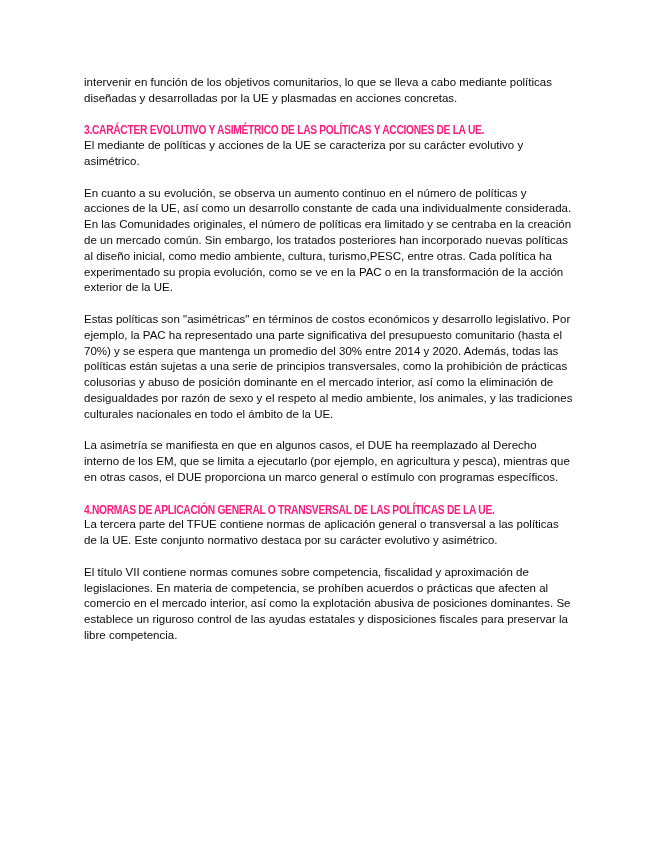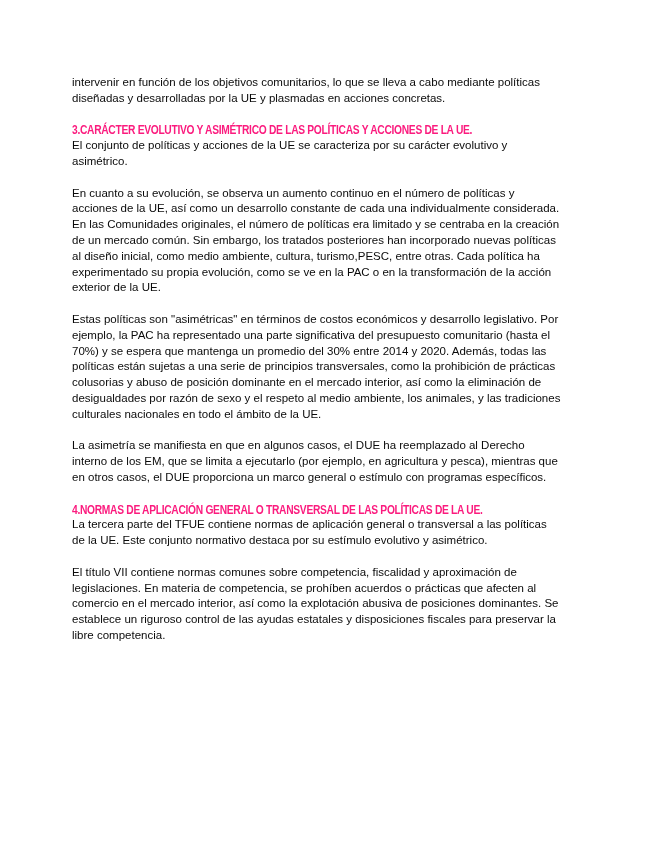--- a/index.html
+++ b/index.html
@@ -13,20 +13,21 @@
       height: 848px;
       background: #ffffff;
       box-sizing: border-box;
       padding: 75px 60px 0 72px;
       font-family: "Liberation Sans", sans-serif;
       color: #0a0a0a;
       overflow: hidden;
     }
     .content {
       width: 525px;
+      margin-left: 12px;
     }
     .para {
       margin: 0 0 15.8px 0;
       font-size: 11.5px;
       line-height: 15.8px;
       white-space: pre-line;
       color: #0a0a0a;
     }
     .heading {
       margin: 0;
@@ -44,47 +45,47 @@
 <body>
 
 <div class="page">
   <div class="content">
     <p class="para">intervenir en función de los objetivos comunitarios, lo que se lleva a cabo mediante políticas
 diseñadas y desarrolladas por la UE y plasmadas en acciones concretas.</p>
 
 
     <h2 class="heading">3.CARÁCTER EVOLUTIVO Y ASIMÉTRICO DE LAS POLÍTICAS Y ACCIONES DE LA UE.</h2>
 
-    <p class="para">El conjunto de políticas y acciones de la UE se caracteriza por su carácter evolutivo y
+    <p class="para">El mediante de políticas y acciones de la UE se caracteriza por su carácter evolutivo y
 asimétrico.</p>
 
     <p class="para">En cuanto a su evolución, se observa un aumento continuo en el número de políticas y
 acciones de la UE, así como un desarrollo constante de cada una individualmente considerada.
 En las Comunidades originales, el número de políticas era limitado y se centraba en la creación
 de un mercado común. Sin embargo, los tratados posteriores han incorporado nuevas políticas
 al diseño inicial, como medio ambiente, cultura, turismo,PESC, entre otras. Cada política ha
 experimentado su propia evolución, como se ve en la PAC o en la transformación de la acción
 exterior de la UE.</p>
 
     <p class="para">Estas políticas son "asimétricas" en términos de costos económicos y desarrollo legislativo. Por
 ejemplo, la PAC ha representado una parte significativa del presupuesto comunitario (hasta el
 70%) y se espera que mantenga un promedio del 30% entre 2014 y 2020. Además, todas las
 políticas están sujetas a una serie de principios transversales, como la prohibición de prácticas
 colusorias y abuso de posición dominante en el mercado interior, así como la eliminación de
 desigualdades por razón de sexo y el respeto al medio ambiente, los animales, y las tradiciones
 culturales nacionales en todo el ámbito de la UE.</p>
 
     <p class="para">La asimetría se manifiesta en que en algunos casos, el DUE ha reemplazado al Derecho
 interno de los EM, que se limita a ejecutarlo (por ejemplo, en agricultura y pesca), mientras que
-en otros casos, el DUE proporciona un marco general o estímulo con programas específicos.</p>
+en otras casos, el DUE proporciona un marco general o estímulo con programas específicos.</p>
 
     <h2 class="heading">4.NORMAS DE APLICACIÓN GENERAL O TRANSVERSAL DE LAS POLÍTICAS DE LA UE.</h2>
 
     <p class="para">La tercera parte del TFUE contiene normas de aplicación general o transversal a las políticas
-de la UE. Este conjunto normativo destaca por su estímulo evolutivo y asimétrico.</p>
+de la UE. Este conjunto normativo destaca por su carácter evolutivo y asimétrico.</p>
 
 
     <p class="para">El título VII contiene normas comunes sobre competencia, fiscalidad y aproximación de
 legislaciones. En materia de competencia, se prohíben acuerdos o prácticas que afecten al
 comercio en el mercado interior, así como la explotación abusiva de posiciones dominantes. Se
 establece un riguroso control de las ayudas estatales y disposiciones fiscales para preservar la
 libre competencia.</p>
   </div>
 </div>
 

